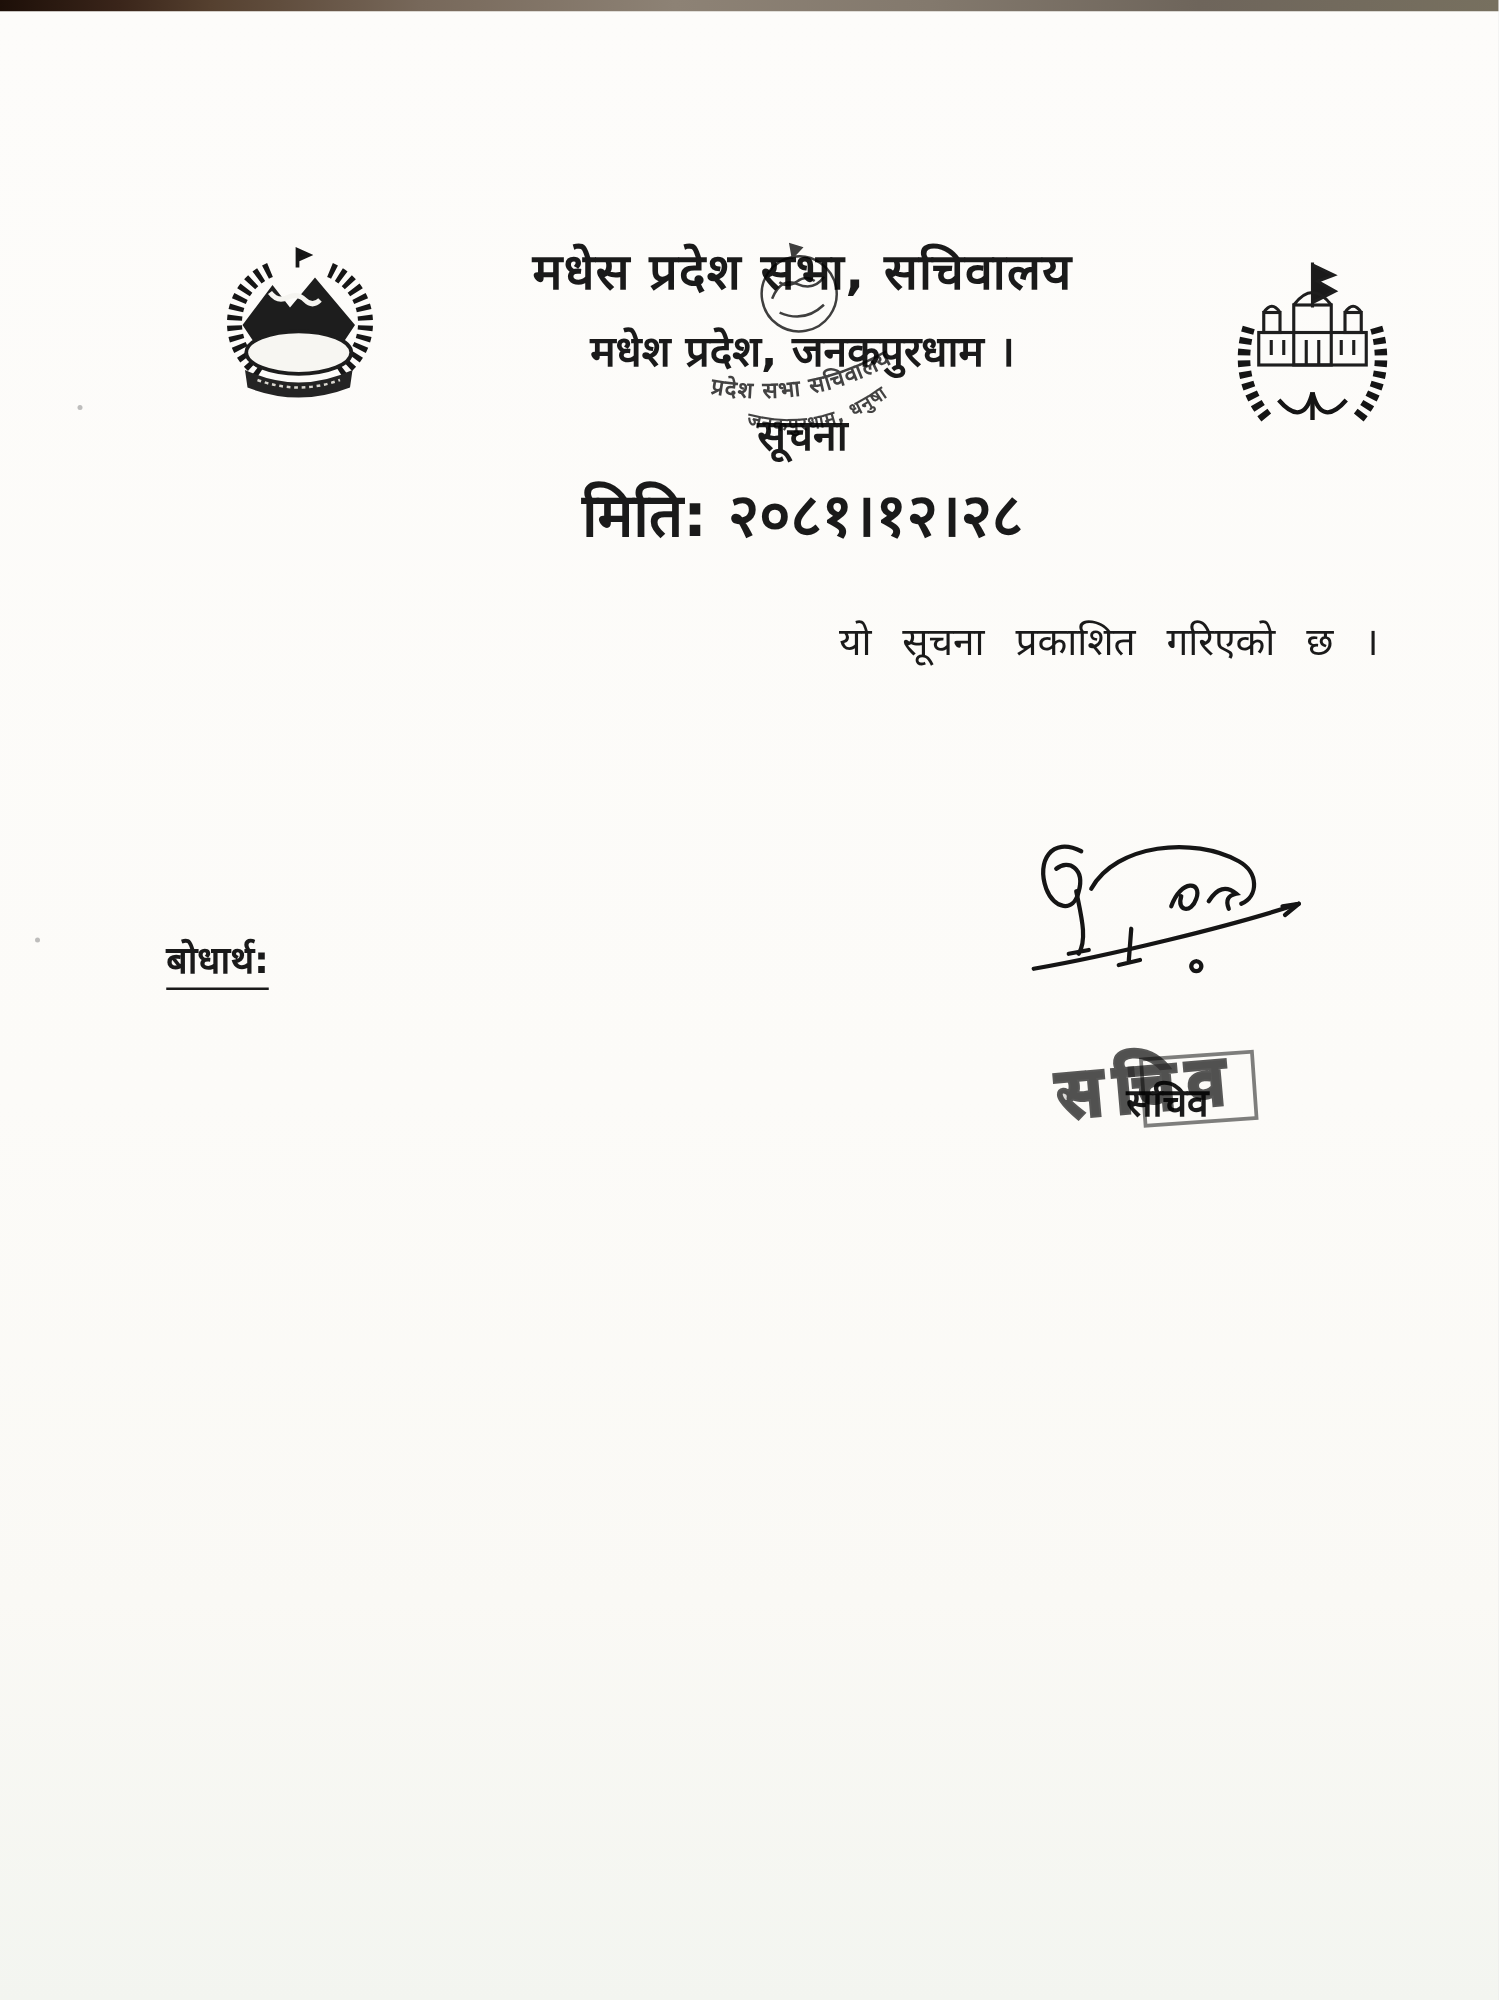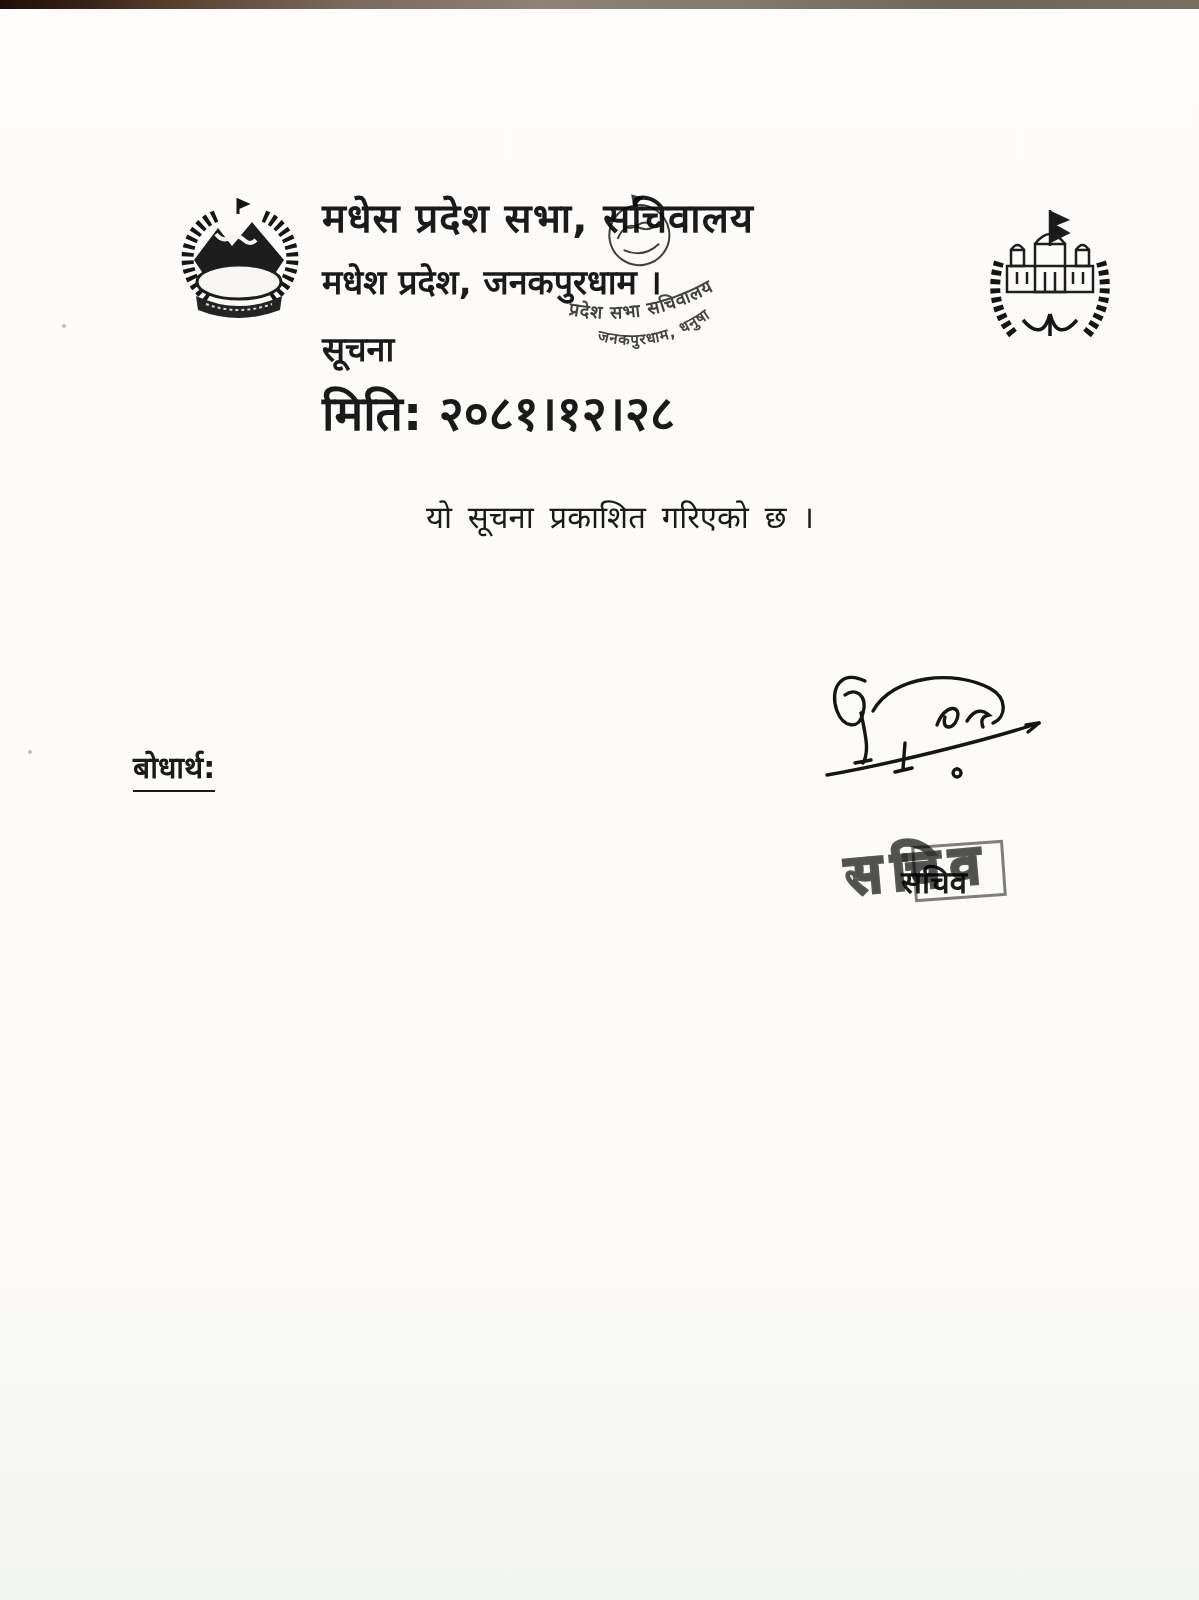--- a/index.html
+++ b/index.html
@@ -15,39 +15,39 @@
   .top-strip{
     position:absolute;left:0;top:0;width:1199px;height:9px;
     background:linear-gradient(90deg,#1d0f08 0%,#3a251a 8%,#55402f 14%,#77685a 28%,#8d8275 45%,#83796d 62%,#6e655b 80%,#77705f 100%);
     filter:blur(.4px);
   }
   .speck{position:absolute;width:4px;height:4px;border-radius:50%;background:#8a8a8a;opacity:.55;}
 
   
   .emblem{position:absolute;}
   .header-center{
-    position:absolute;left:322px;top:196px;width:640px;
+    position:absolute;left:322px;top:196px;width:640px;text-align:center;
   }
   .hdr-title{font-size:40px;font-weight:700;letter-spacing:1px;line-height:1.1;margin:0;}
   .hdr-sub{font-size:34px;font-weight:600;margin:24px 0 0 0;line-height:1.1;}
   .hdr-notice{font-size:34px;font-weight:700;margin:30px 0 0 0;line-height:1.1;}
   .hdr-date{font-size:48px;font-weight:600;margin:18px 0 0 0;line-height:1.1;}
 
   .round-stamp{
     position:absolute;left:538px;top:182px;width:224px;height:204px;
     mix-blend-mode:multiply;opacity:.92;
   }
 
   
   .body-block{
     position:absolute;left:137px;top:488px;width:966px;
     font-size:31px;line-height:58px;word-spacing:6px;
   }
   .jline{text-align:justify;text-align-last:justify;}
-  .lline{text-align:center;}
+  .lline{text-align:right;font-family:Liberation Mono, monospace;}
 
   .cc-label{
     position:absolute;left:133px;top:714px;font-size:30px;font-weight:600;margin-top:32px;
   }
   .cc-label span{display:inline-block;border-bottom:2.5px solid #1a1a1a;padding-bottom:3px;}
   .cc-recipient{
     position:absolute;left:132px;top:762px;font-size:31px;font-weight:600;word-spacing:4px;
   }
 
   

